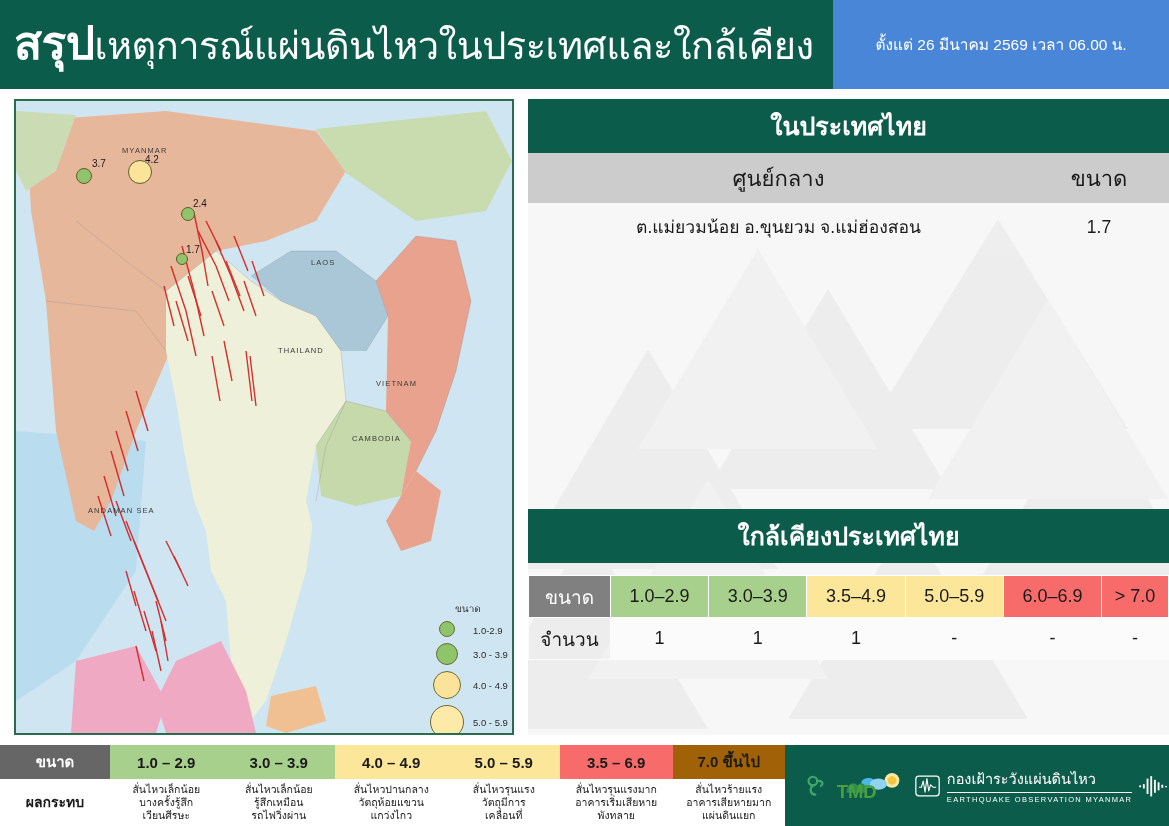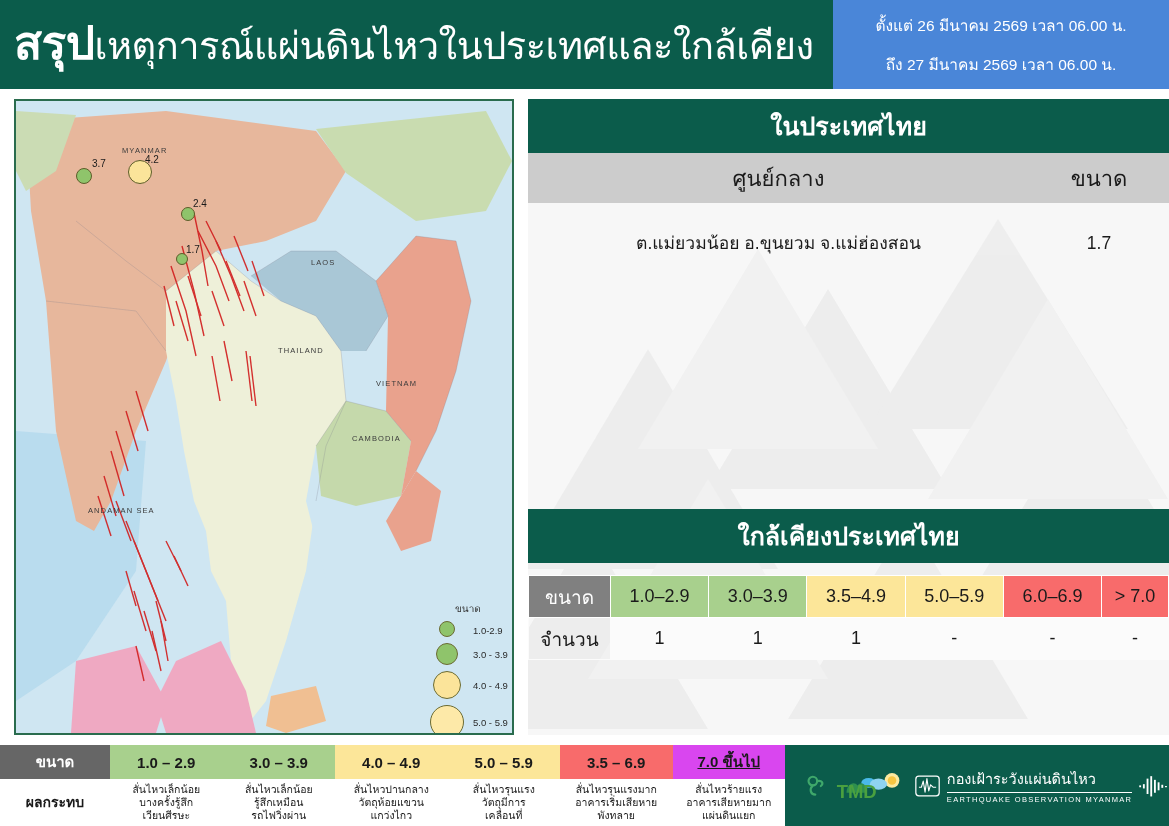--- a/index.html
+++ b/index.html
@@ -92,21 +92,21 @@
   .sec-header span { color:#fff; font-size:25px; }
 
   #thai-section { position:absolute; left:0; top:0; width:641px; }
   #thai-subhead {
     position:relative;
     background:#cccccc; height:50px;
     display:flex; align-items:center;
   }
   #thai-subhead .c1 { flex:1; text-align:center; font-size:22px; color:#1a1a1a; }
   #thai-subhead .c2 { width:140px; text-align:center; font-size:22px; color:#1a1a1a; }
-  .thai-row { position:relative; height:48px; display:flex; align-items:center;margin-top:16px; }
+  .thai-row { position:relative; height:48px; display:flex; align-items:center; }
   .thai-row .c1 { flex:1; text-align:center; font-size:17.5px; color:#1a1a1a; }
   .thai-row .c2 { width:140px; text-align:center; font-size:17.5px; color:#1a1a1a; }
 
   #near-section { position:absolute; left:0; top:410px; width:641px; }
   #mag-table { position:relative; width:641px; border-collapse:collapse; margin-top:12px; }
   #mag-table td {
     height:42px; text-align:center;
     font-size:18px; color:#1a1a1a;
     border:1px solid #ffffff;
   }
@@ -145,21 +145,20 @@
 </style>
 </head>
 <body>
 
 <div id="header">
   <div id="header-title">
     <span class="accent">สรุป</span><span class="rest">เหตุการณ์แผ่นดินไหวในประเทศและใกล้เคียง</span>
   </div>
   <div id="date-panel">
     <div class="date-line">ตั้งแต่ 26 มีนาคม 2569 เวลา 06.00 น.</div>
-    <div class="date-line">ถึง 27 มีนาคม 2569 เวลา 06.00 น.</div>
   </div>
 </div>
 
 <div id="map-panel">
   <svg id="map-svg" width="496" height="632" viewBox="0 0 496 632">
     <rect x="0" y="0" width="496" height="632" fill="#cfe6f2"></rect>
 
     <path d="M0,330 L130,340 L120,470 L60,560 L0,600 Z" fill="#b9dcee"></path>
 
     <path d="M10,20 L150,10 L300,30 L330,70 L300,120 L250,140 L200,150 L170,200 L150,260
@@ -340,21 +339,21 @@
 </div>
 
 <div id="bottom">
   <div id="legend-grid">
     <div class="lg-head label">ขนาด</div>
     <div class="lg-head" style="background:#a8d08d;">1.0 – 2.9</div>
     <div class="lg-head" style="background:#a8d08d;">3.0 – 3.9</div>
     <div class="lg-head" style="background:#fce699;">4.0 – 4.9</div>
     <div class="lg-head" style="background:#fce699;">5.0 – 5.9</div>
     <div class="lg-head" style="background:#f86b6b;">3.5 – 6.9</div>
-    <div class="lg-head" style="background:#d946ef;text-decoration:underline;">7.0 ขึ้นไป</div>
+    <div class="lg-head" style="background:#a16207;">7.0 ขึ้นไป</div>
 
     <div class="lg-cell label">ผลกระทบ</div>
     <div class="lg-cell" style="white-space:pre-line;">สั่นไหวเล็กน้อย
 บางครั้งรู้สึก
 เวียนศีรษะ</div>
     <div class="lg-cell" style="white-space:pre-line;">สั่นไหวเล็กน้อย
 รู้สึกเหมือน
 รถไฟวิ่งผ่าน</div>
     <div class="lg-cell" style="white-space:pre-line;">สั่นไหวปานกลาง
 วัตถุห้อยแขวน

